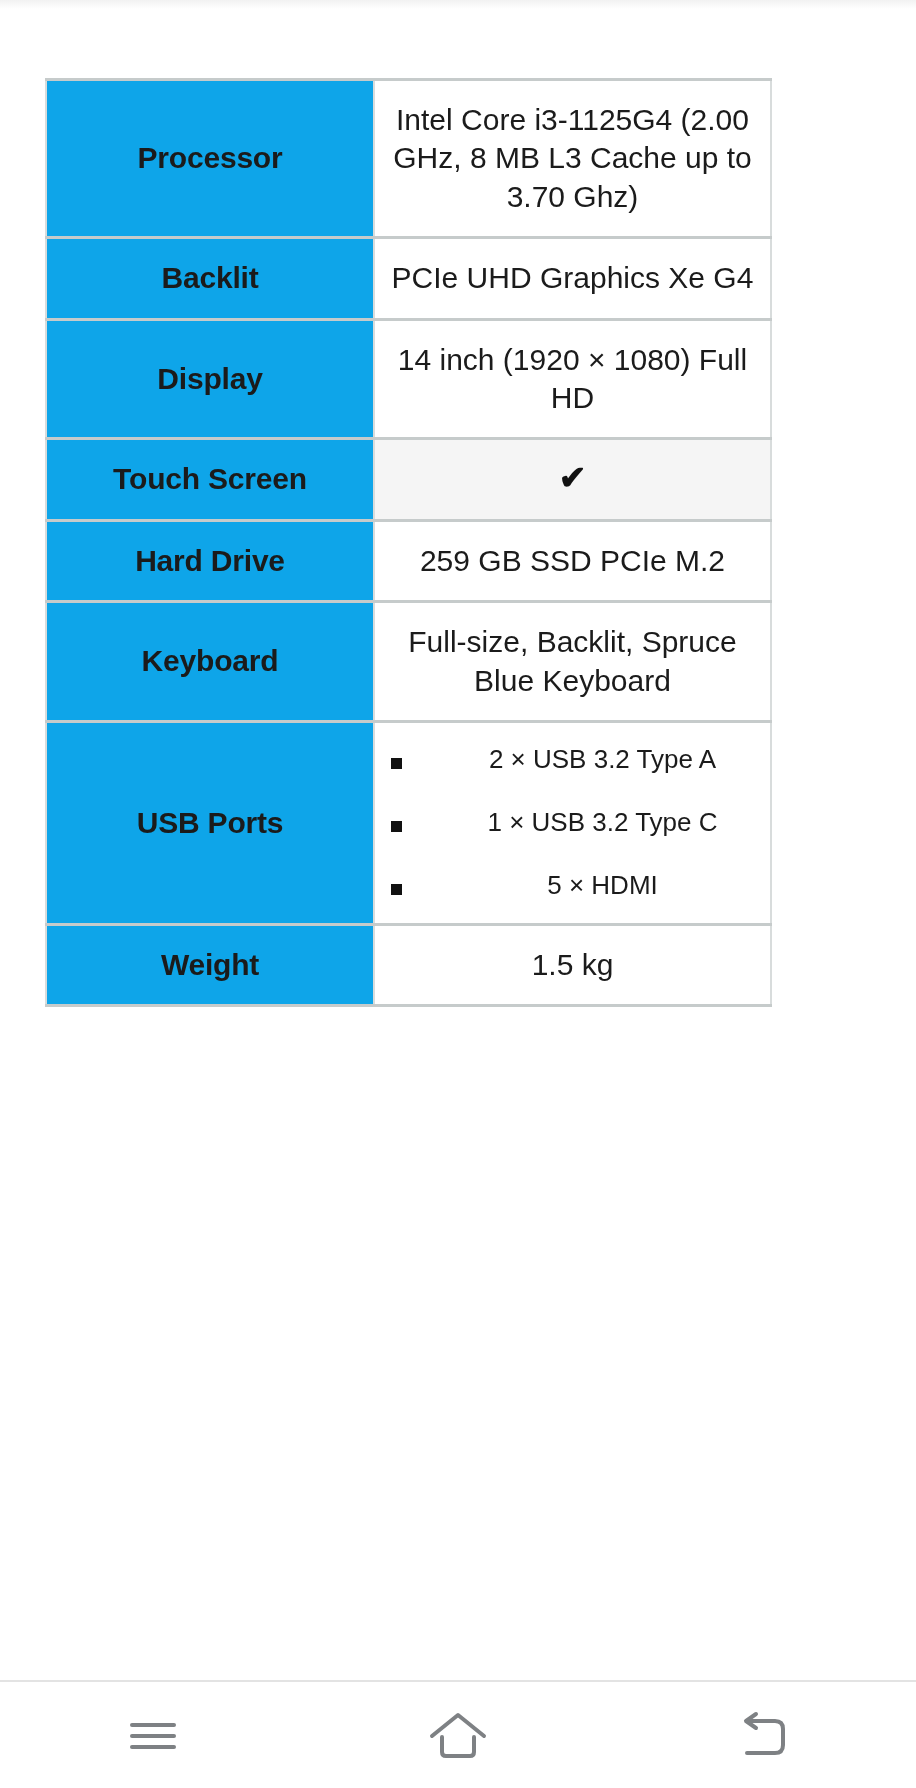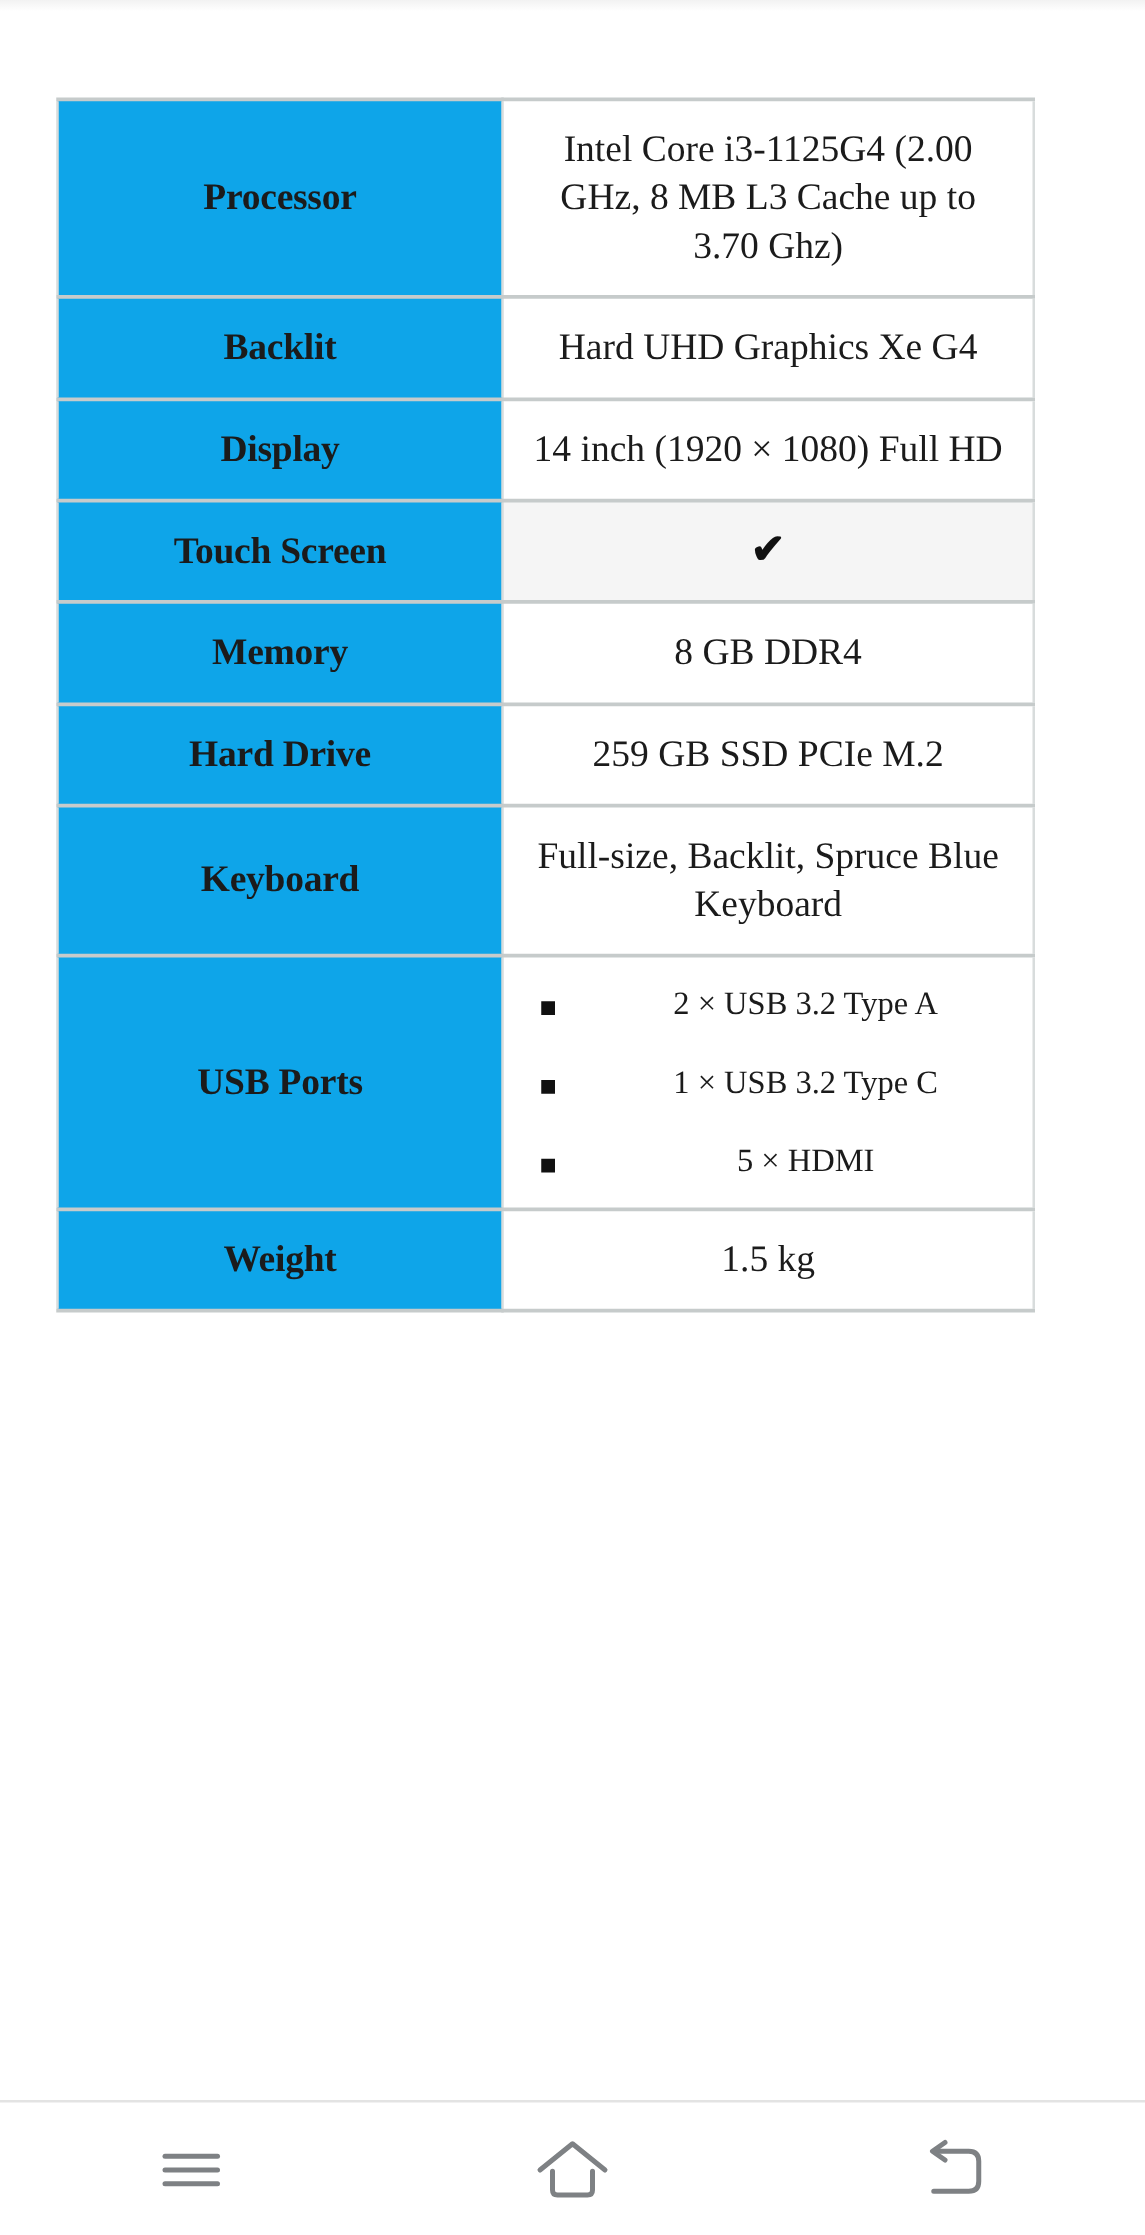--- a/index.html
+++ b/index.html
@@ -40,27 +40,26 @@
     border-collapse: collapse;
     table-layout: fixed;
   }
   #spec-table tr {
     border-top: 3px solid #c6cbcb;
     border-bottom: 3px solid #c6cbcb;
   }
   #spec-table td {
     vertical-align: middle;
     text-align: center;
-    padding: 20px 16px;
+    padding: 20px 2px;
     font-size: 30px;
     line-height: 1.28;
     color: #1b1b1b;
     border-left: 2px solid #d8dcdc;
     border-right: 2px solid #d8dcdc;
-    font-family: Liberation Serif, serif;
   }
   td.label-cell {
     width: 322px;
     background: #0ea5e9;
     font-weight: bold;
     letter-spacing: -0.2px;
   }
   td.value-cell {
     width: 391px;
     background: #ffffff;
@@ -132,33 +131,29 @@
 
 <div id="page-scroll">
   <table id="spec-table">
     <tbody id="spec-table-body">
         <tr>
           <td class="label-cell">Processor</td>
           <td class="value-cell">Intel Core i3-1125G4 (2.00 GHz, 8 MB L3 Cache up to 3.70 Ghz)</td>
         </tr>
         <tr>
           <td class="label-cell">Backlit</td>
-          <td class="value-cell">Hard UHD Graphics Xe G4</td>
+          <td class="value-cell">PCIe UHD Graphics Xe G4</td>
         </tr>
         <tr>
           <td class="label-cell">Display</td>
           <td class="value-cell">14 inch (1920 × 1080) Full HD</td>
         </tr>
         <tr class="highlight-row">
           <td class="label-cell">Touch Screen</td>
           <td class="value-cell"><span class="check-glyph">✔</span></td>
-        </tr>
-        <tr>
-          <td class="label-cell">Memory</td>
-          <td class="value-cell">8 GB DDR4</td>
         </tr>
         <tr>
           <td class="label-cell">Hard Drive</td>
           <td class="value-cell">259 GB SSD PCIe M.2</td>
         </tr>
         <tr>
           <td class="label-cell">Keyboard</td>
           <td class="value-cell">Full-size, Backlit, Spruce Blue Keyboard</td>
         </tr>
         <tr>

